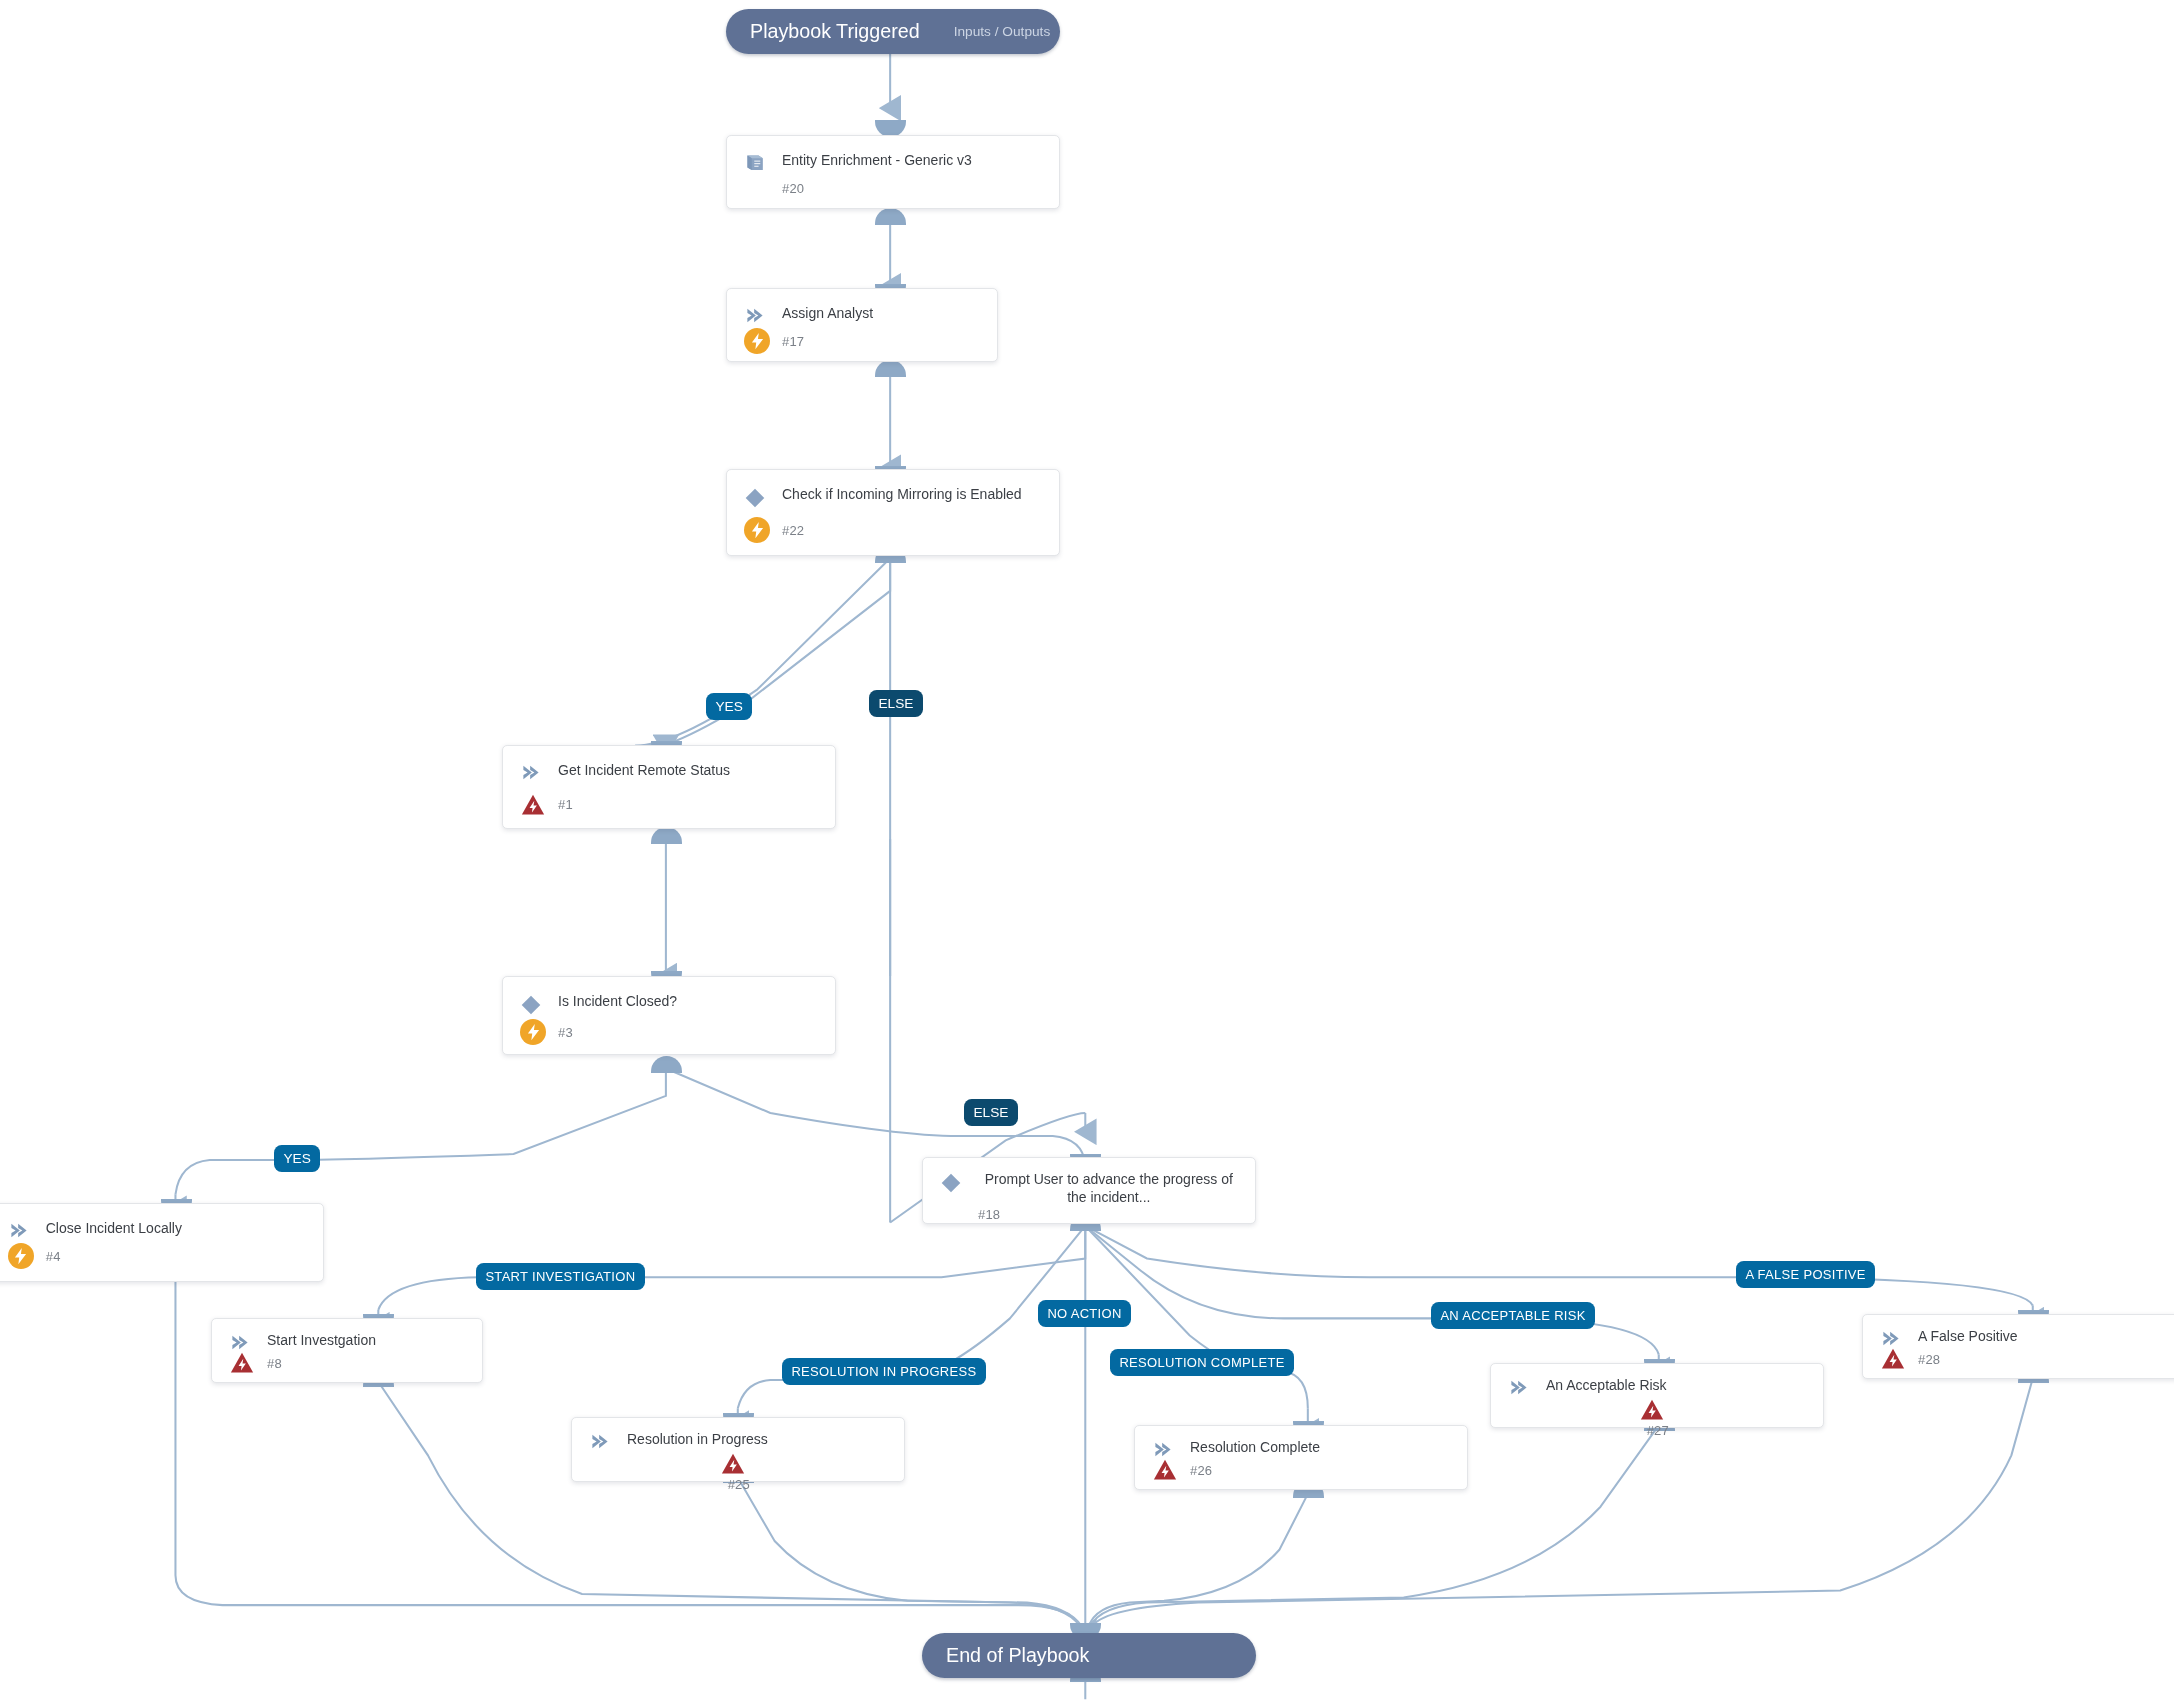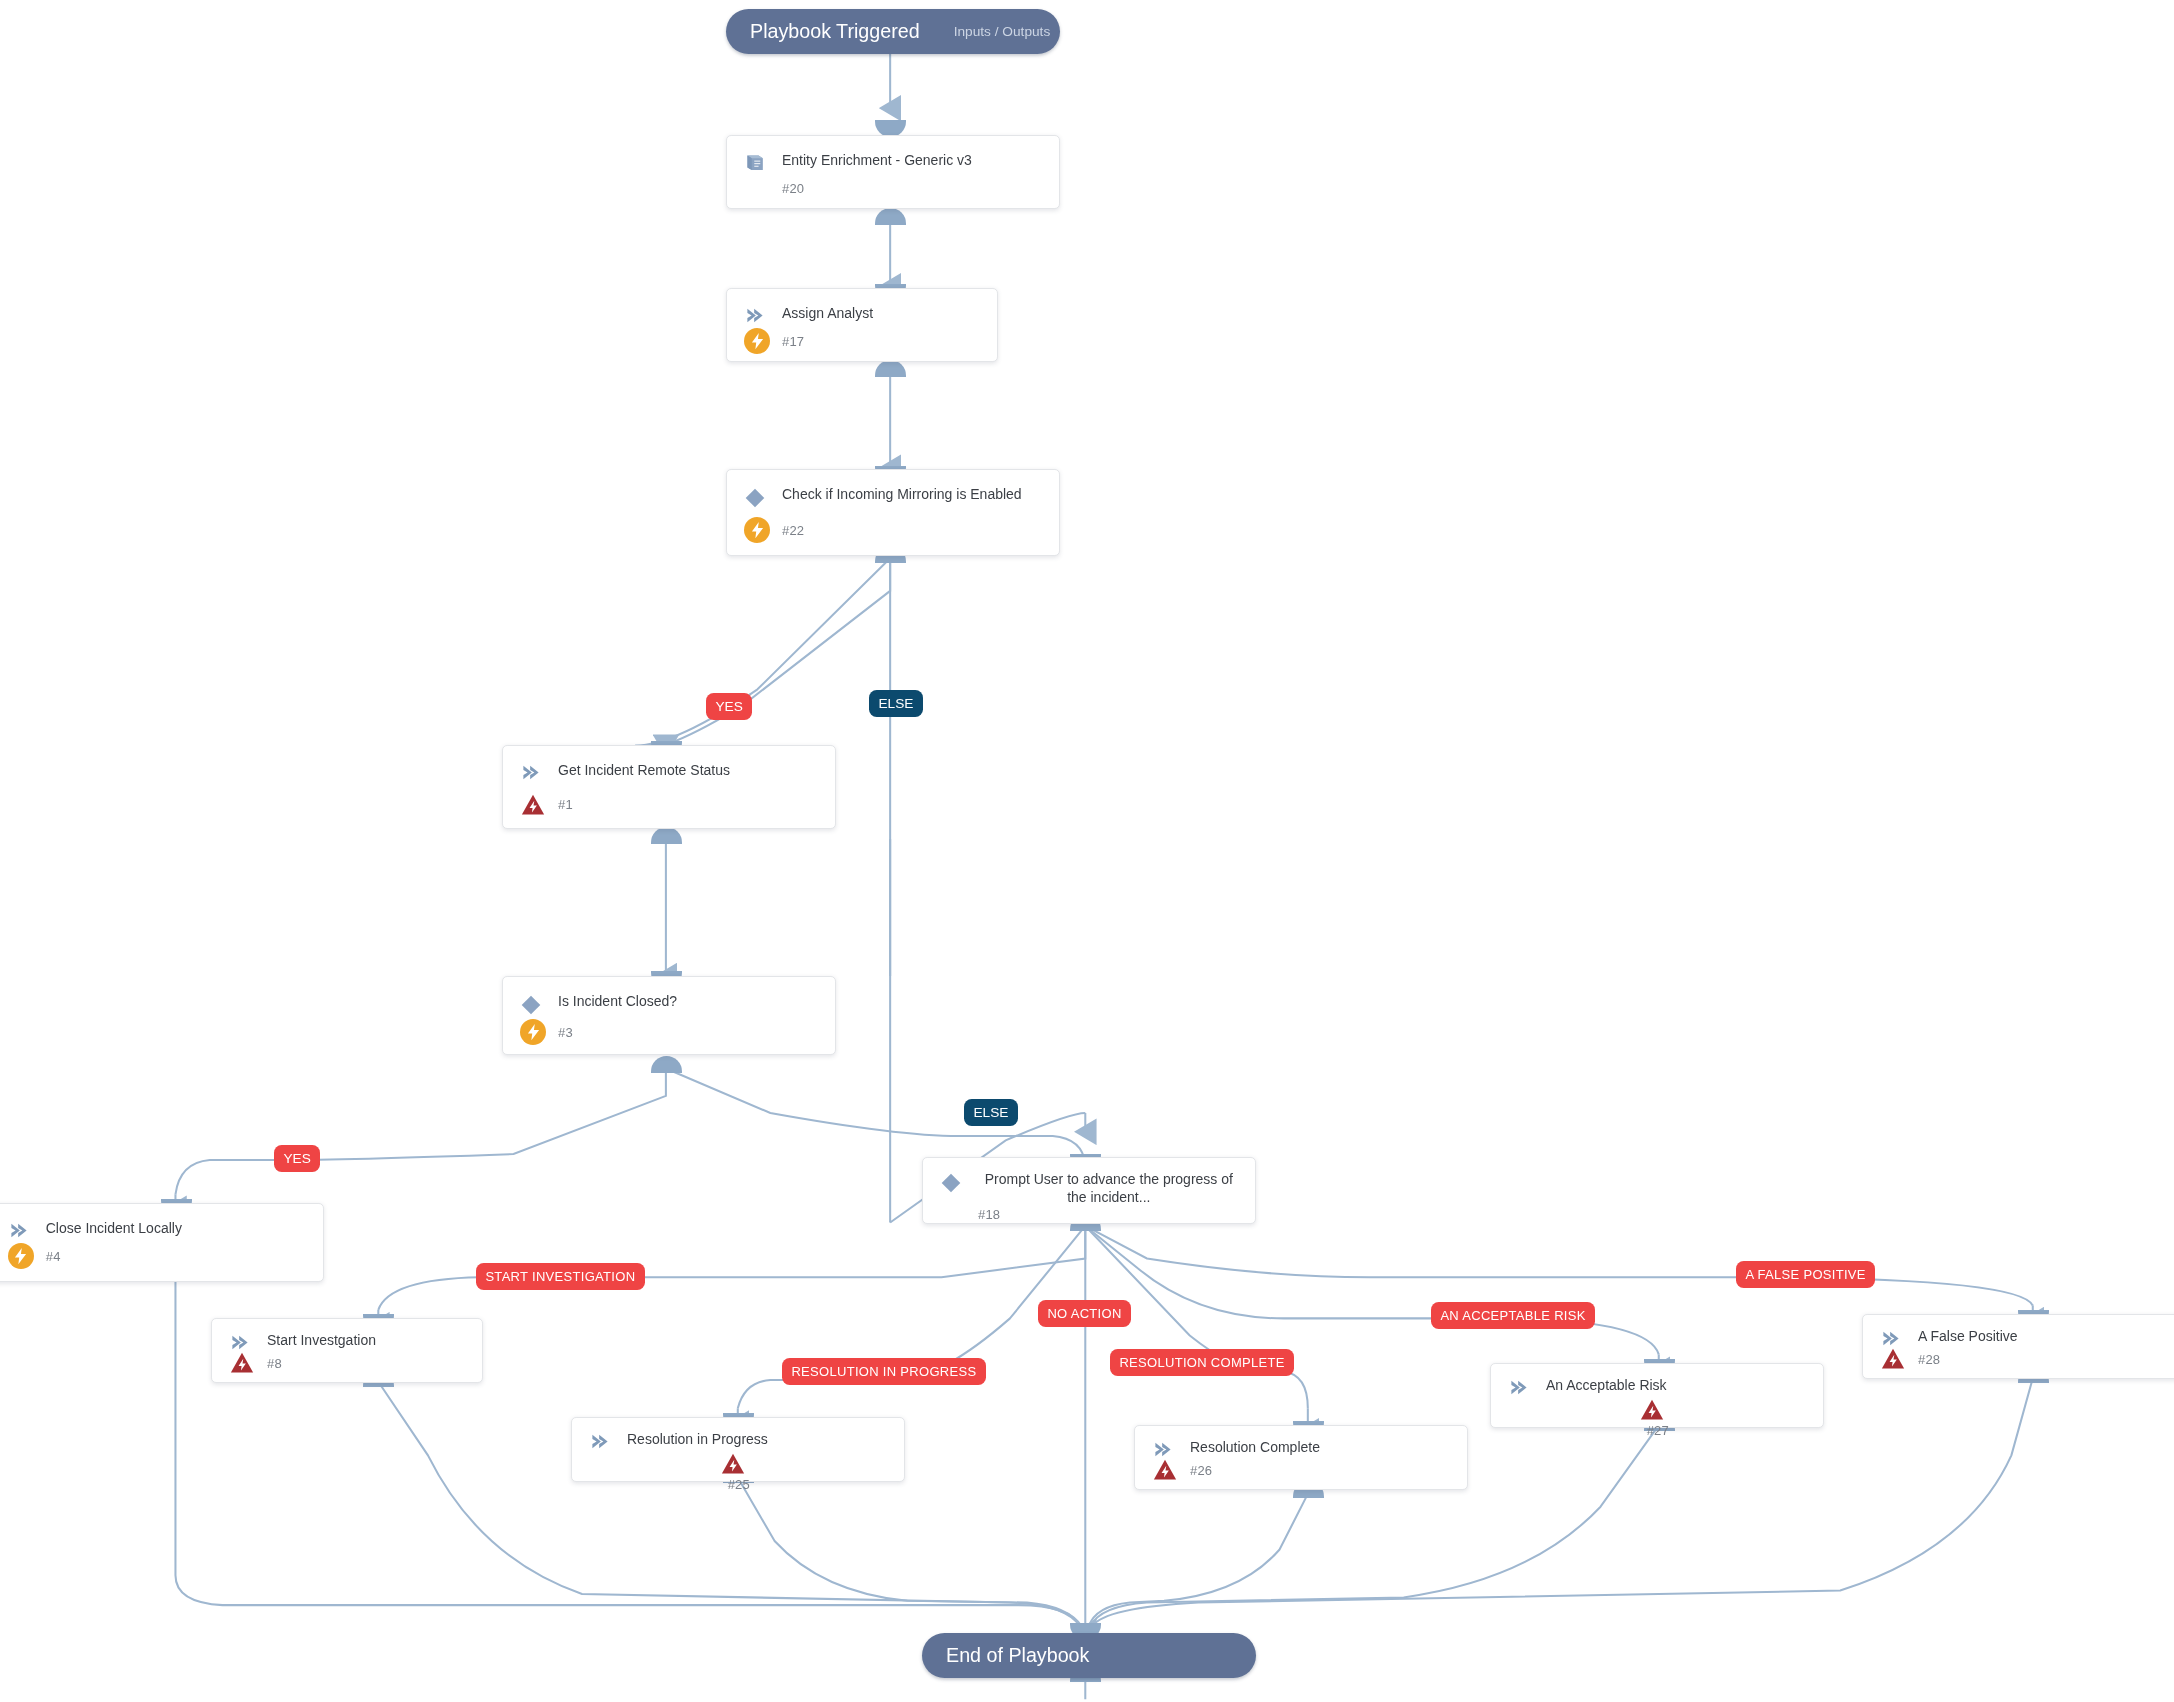--- a/index.html
+++ b/index.html
@@ -68,21 +68,21 @@
 
   
   .pill {
     position: absolute;
     border-radius: 7.7px;
     display: flex; align-items: center; justify-content: center;
     color: #ffffff;
     white-space: nowrap;
     padding: 0 9.4px;
   }
-  .pill.blue { background: #ef4444; }
+  .pill.blue { background: #0369a1; }
   .pill.dark { background: #0c4a6e; }
   .pill.cond { font-size: 13.7px; height: 27px; }
   .pill.cap  { font-size: 13px; height: 26.5px; letter-spacing: 0.3px; }
 
   
   .stub { position: absolute; background: #8ea9c6; }
   .stub.top    { border-radius: 0 0 19px 19px; }
   .stub.bottom { border-radius: 19px 19px 0 0; }
 </style>
 </head>

